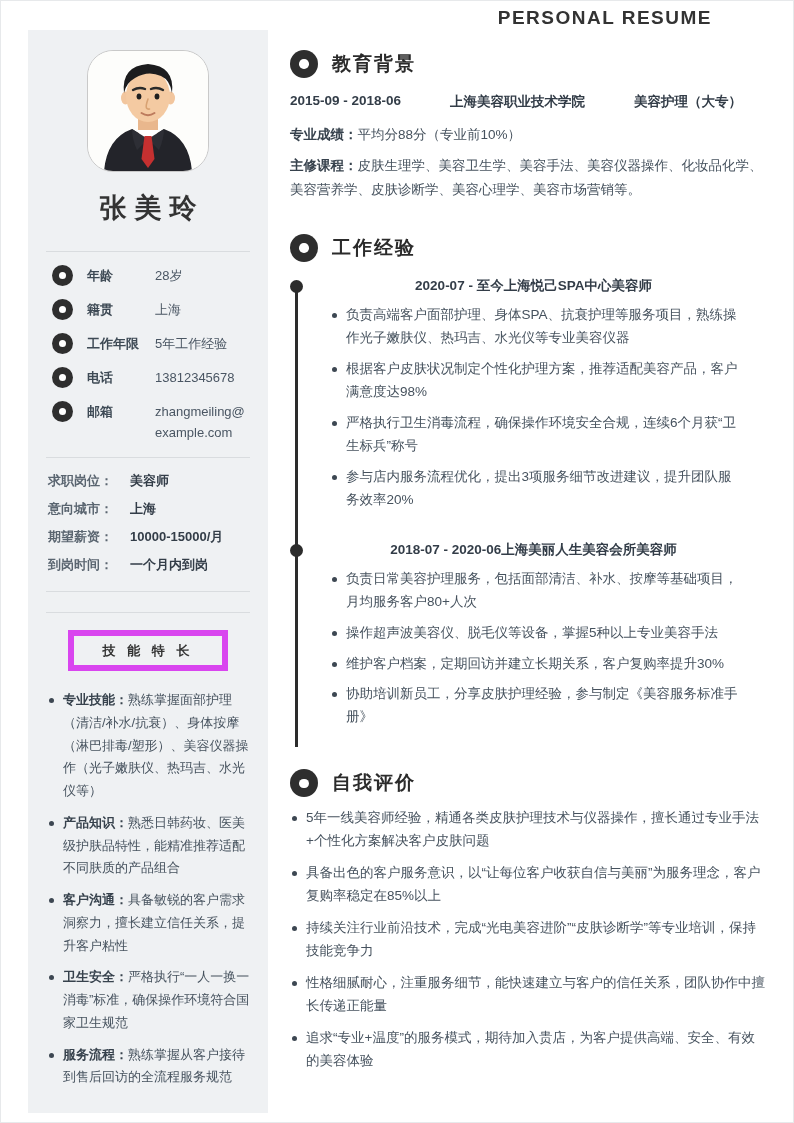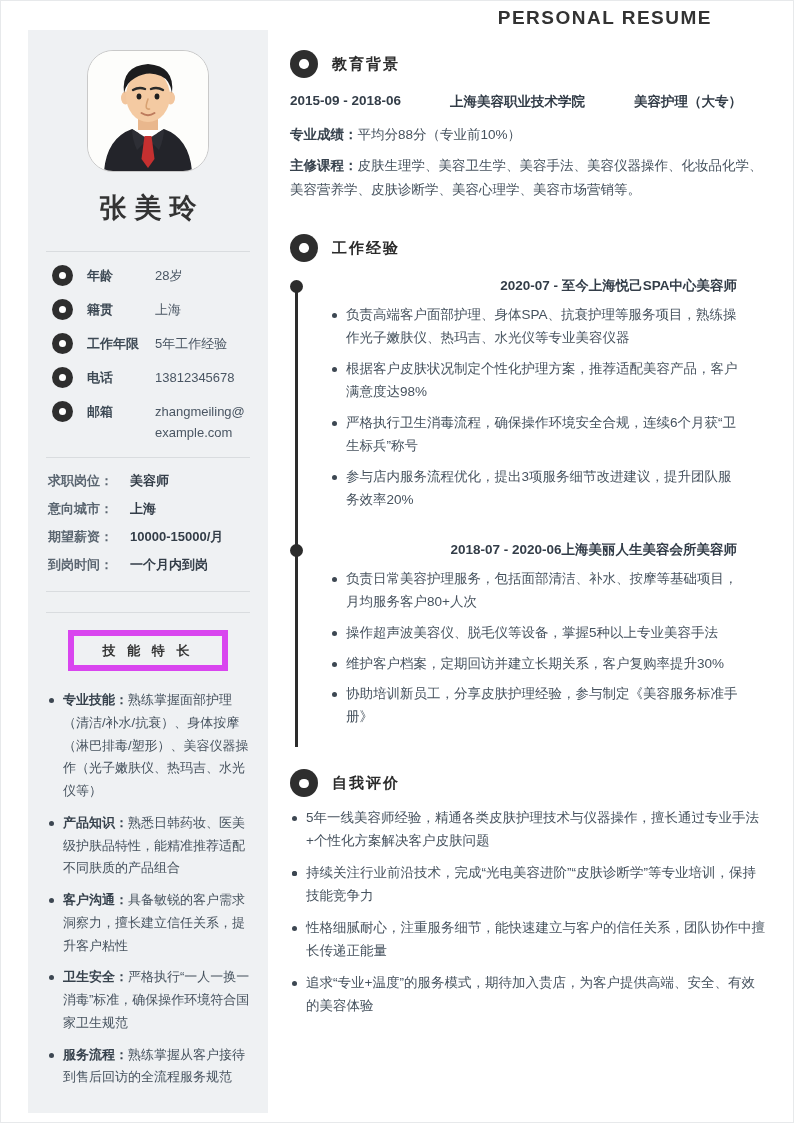--- a/index.html
+++ b/index.html
@@ -54,33 +54,33 @@
   }
   .skills-list { margin-top:18px; padding:0 2px; }
   .skill-item { position:relative; padding-left:17px; margin-top:9px; line-height:1.75; color:#46525e; }
   .skill-item .dot { position:absolute; left:3px; top:9px; width:5px; height:5px; border-radius:50%; background:#3d4752; }
   .skill-term { font-weight:bold; color:#37424d; }
 
   
   .main { position:absolute; left:290px; top:50px; width:480px; font-size:13.5px; }
   .sec-head { display:flex; align-items:center; }
   .sec-ic { width:28px; height:28px; }
-  .sec-title { margin-left:14px; font-size:15px; font-weight:bold; color:#2b2b2b; letter-spacing:2px; }
+  .sec-title { margin-left:14px; font-size:19px; font-weight:bold; color:#2b2b2b; letter-spacing:2px; }
 
   .edu-row { display:flex; justify-content:space-between; width:452px; margin-top:15px; font-weight:bold; color:#333d48; }
   .line-row { margin-top:13px; line-height:1.7; }
   .lbl { font-weight:bold; color:#37424d; }
   .courses { margin-top:7px; line-height:1.75; color:#46525e; }
 
   .sec-exp { margin-top:33px; }
   .jobs { position:relative; margin-top:14px; }
   .jobs .t-line { position:absolute; left:5px; top:10px; bottom:-18px; width:3px; background:#2c2c2c; }
   .job { position:relative; margin-top:0; }
   .job + .job { margin-top:28px; }
-  .job-head { position:relative; padding-left:40px; display:flex; justify-content:flex-end; width:447px; font-weight:bold; color:#333d48; line-height:20px; }
+  .job-head { position:relative; padding-left:40px; display:flex; justify-content:center; width:447px; font-weight:bold; color:#333d48; line-height:20px; }
   .t-dot { position:absolute; left:0; top:4px; width:13px; height:13px; border-radius:50%; background:#2c2c2c; }
   .job-bullets { padding-left:40px; margin-top:8px; }
   .b-item { position:relative; padding-left:16px; margin-top:8px; line-height:1.7; color:#46525e; width:412px; }
   .b-item .dot { position:absolute; left:2px; top:9px; width:5px; height:5px; border-radius:50%; background:#3d4752; }
 
   .sec-eval { margin-top:40px; }
   .eval-list { margin-top:10px; }
   .e-item { position:relative; padding-left:16px; margin-top:9px; line-height:1.7; color:#46525e; width:478px; }
   .e-item .dot { position:absolute; left:2px; top:9px; width:5px; height:5px; border-radius:50%; background:#3d4752; }
 </style>
@@ -255,20 +255,20 @@
     </div>
   </div>
 
   <div class="sec sec-eval">
     <div class="sec-head">
       <span class="donut sec-ic"></span>
       <span class="sec-title">自我评价</span>
     </div>
     <div class="eval-list">
       <div class="e-item"><span class="dot"></span><span>5年一线美容师经验，精通各类皮肤护理技术与仪器操作，擅长通过专业手法+个性化方案解决客户皮肤问题</span></div>
-      <div class="e-item"><span class="dot"></span></div>
+      <div class="e-item"><span class="dot"></span><span>具备出色的客户服务意识，以“让每位客户收获自信与美丽”为服务理念，客户复购率稳定在85%以上</span></div>
       <div class="e-item"><span class="dot"></span><span>持续关注行业前沿技术，完成“光电美容进阶”“皮肤诊断学”等专业培训，保持技能竞争力</span></div>
       <div class="e-item"><span class="dot"></span><span>性格细腻耐心，注重服务细节，能快速建立与客户的信任关系，团队协作中擅长传递正能量</span></div>
       <div class="e-item"><span class="dot"></span><span>追求“专业+温度”的服务模式，期待加入贵店，为客户提供高端、安全、有效的美容体验</span></div>
     </div>
   </div>
 
 </div>
 
 </body></html>

